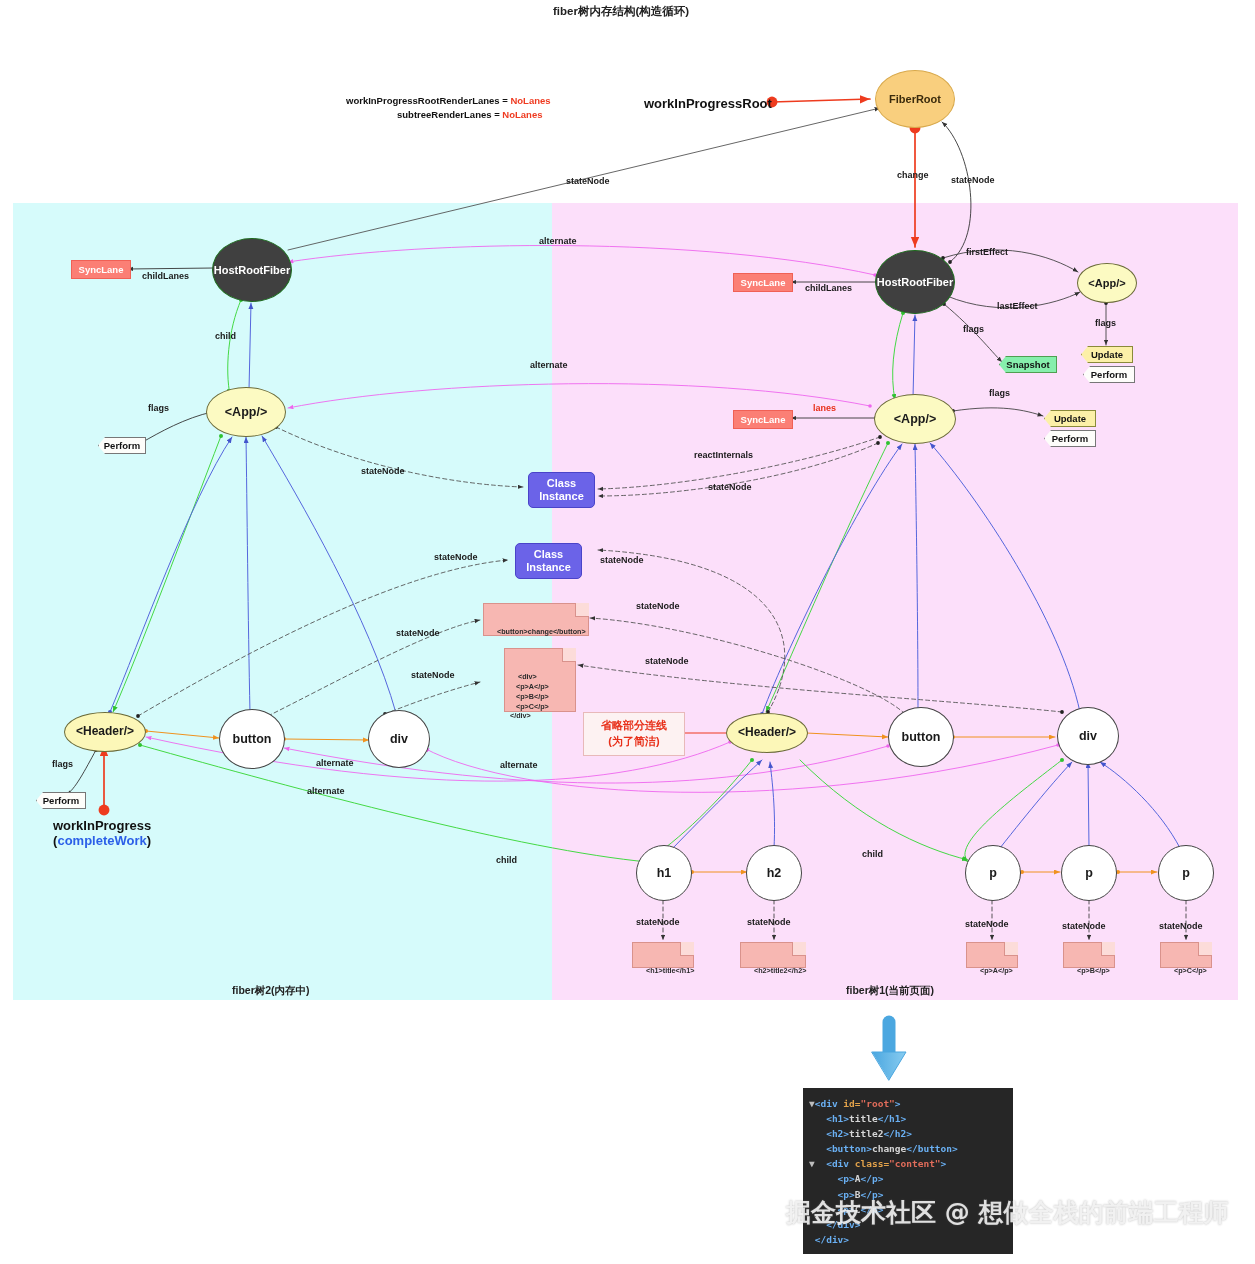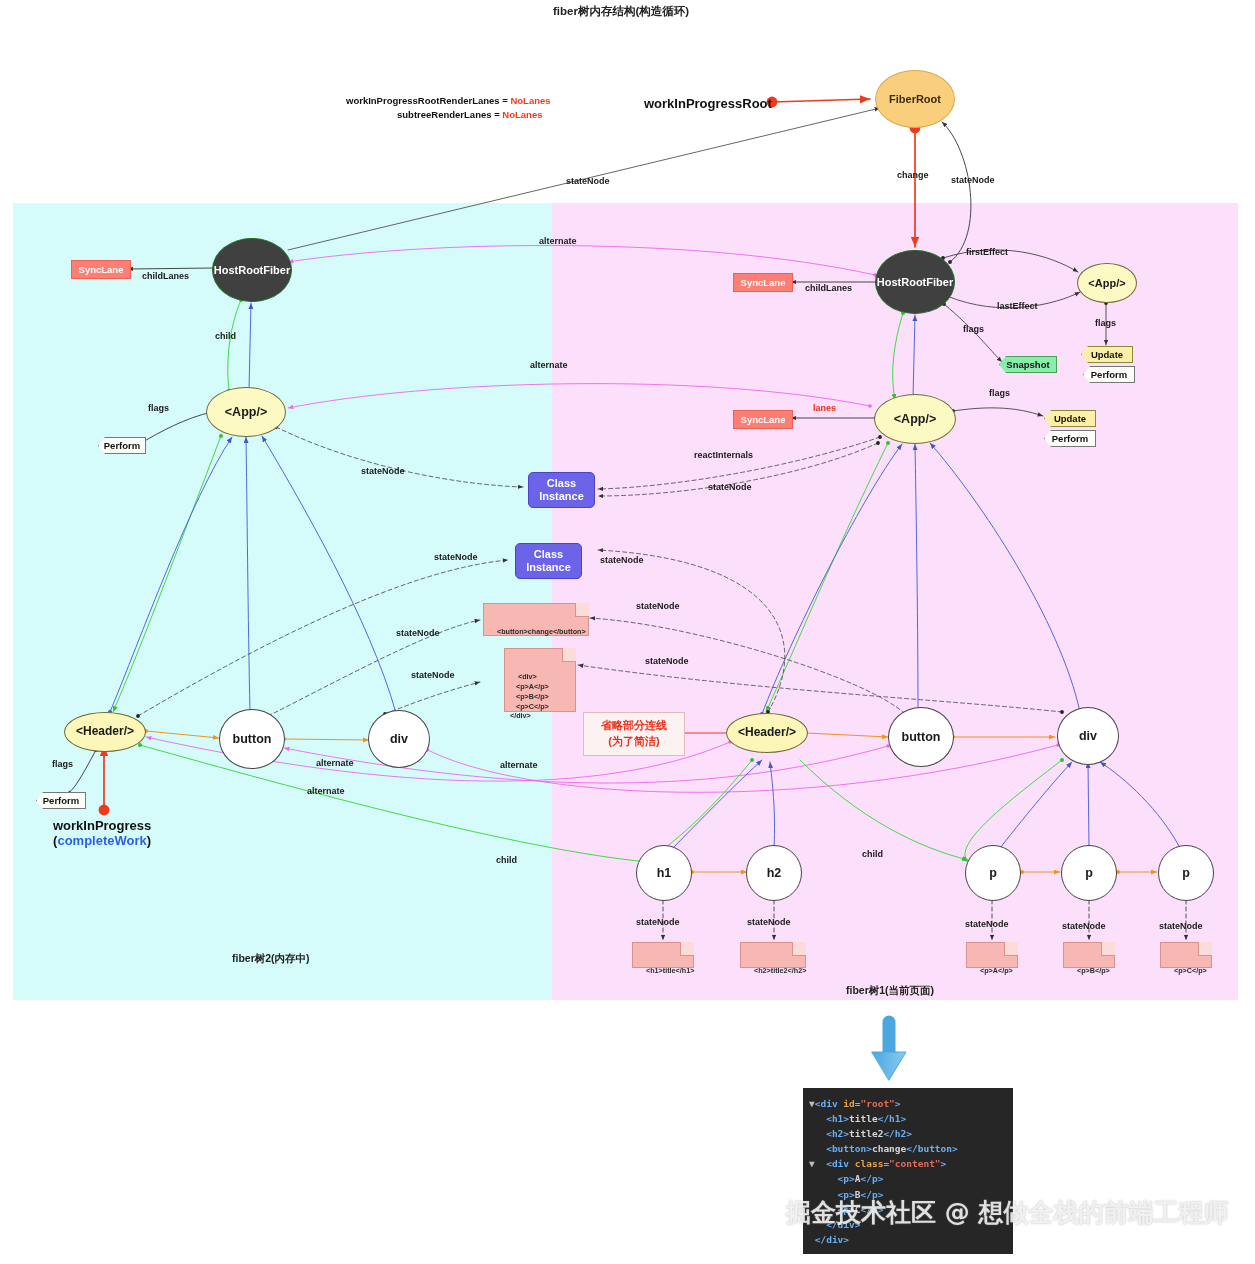--- a/index.html
+++ b/index.html
@@ -366,21 +366,21 @@
   <div class="wip-note" style="left:53px;top:818px;">
     <div>workInProgress</div>
     <div><span>(</span><span class="cw">completeWork</span><span>)</span></div>
   </div>
 
   <div class="omit-box" style="left:583px;top:712px;width:100px;height:42px;">
     <div>省略部分连线</div>
     <div>(为了简洁)</div>
   </div>
 
-  <div class="lbl region-caption" style="left:232px;top:952px;">fiber树2(内存中)</div>
+  <div class="lbl region-caption" style="left:232px;top:984px;">fiber树2(内存中)</div>
   <div class="lbl region-caption" style="left:846px;top:984px;">fiber树1(当前页面)</div>
 
   <div class="dom-panel">
     <div id="dom-rows">
         <div class="row"><span class="tok-tri">▼</span><span class="tok-tag">&lt;div </span><span class="tok-attr">id=</span><span class="tok-val">"root"</span><span class="tok-tag">&gt;</span></div>
         <div class="row"><span class="tok-tri">   </span><span class="tok-tag">&lt;h1&gt;</span><span class="tok-txt">title</span><span class="tok-tag">&lt;/h1&gt;</span></div>
         <div class="row"><span class="tok-tri">   </span><span class="tok-tag">&lt;h2&gt;</span><span class="tok-txt">title2</span><span class="tok-tag">&lt;/h2&gt;</span></div>
         <div class="row"><span class="tok-tri">   </span><span class="tok-tag">&lt;button&gt;</span><span class="tok-txt">change</span><span class="tok-tag">&lt;/button&gt;</span></div>
         <div class="row"><span class="tok-tri">▼  </span><span class="tok-tag">&lt;div </span><span class="tok-attr">class=</span><span class="tok-val">"content"</span><span class="tok-tag">&gt;</span></div>
         <div class="row"><span class="tok-tri">     </span><span class="tok-tag">&lt;p&gt;</span><span class="tok-txt">A</span><span class="tok-tag">&lt;/p&gt;</span></div>

